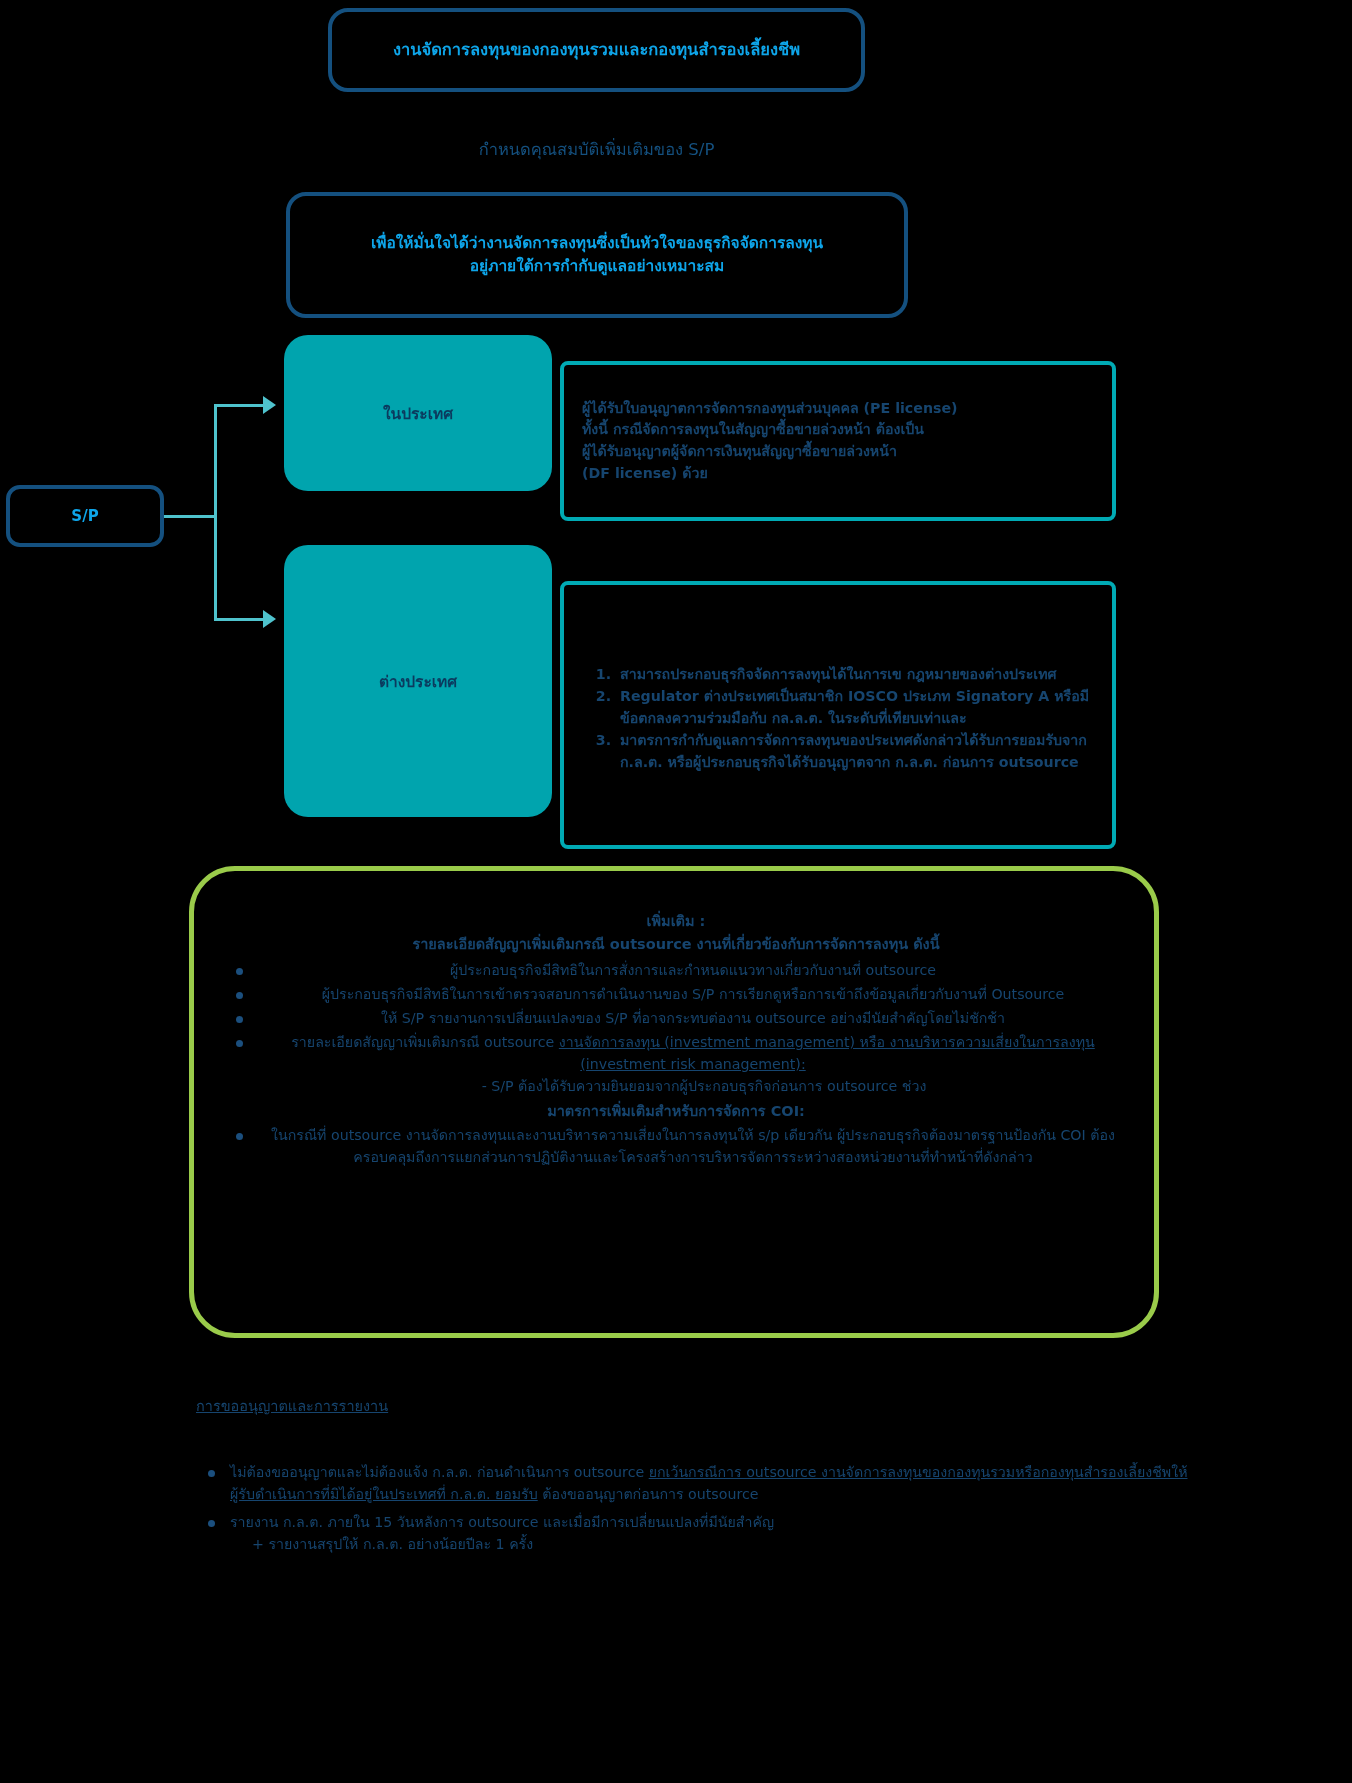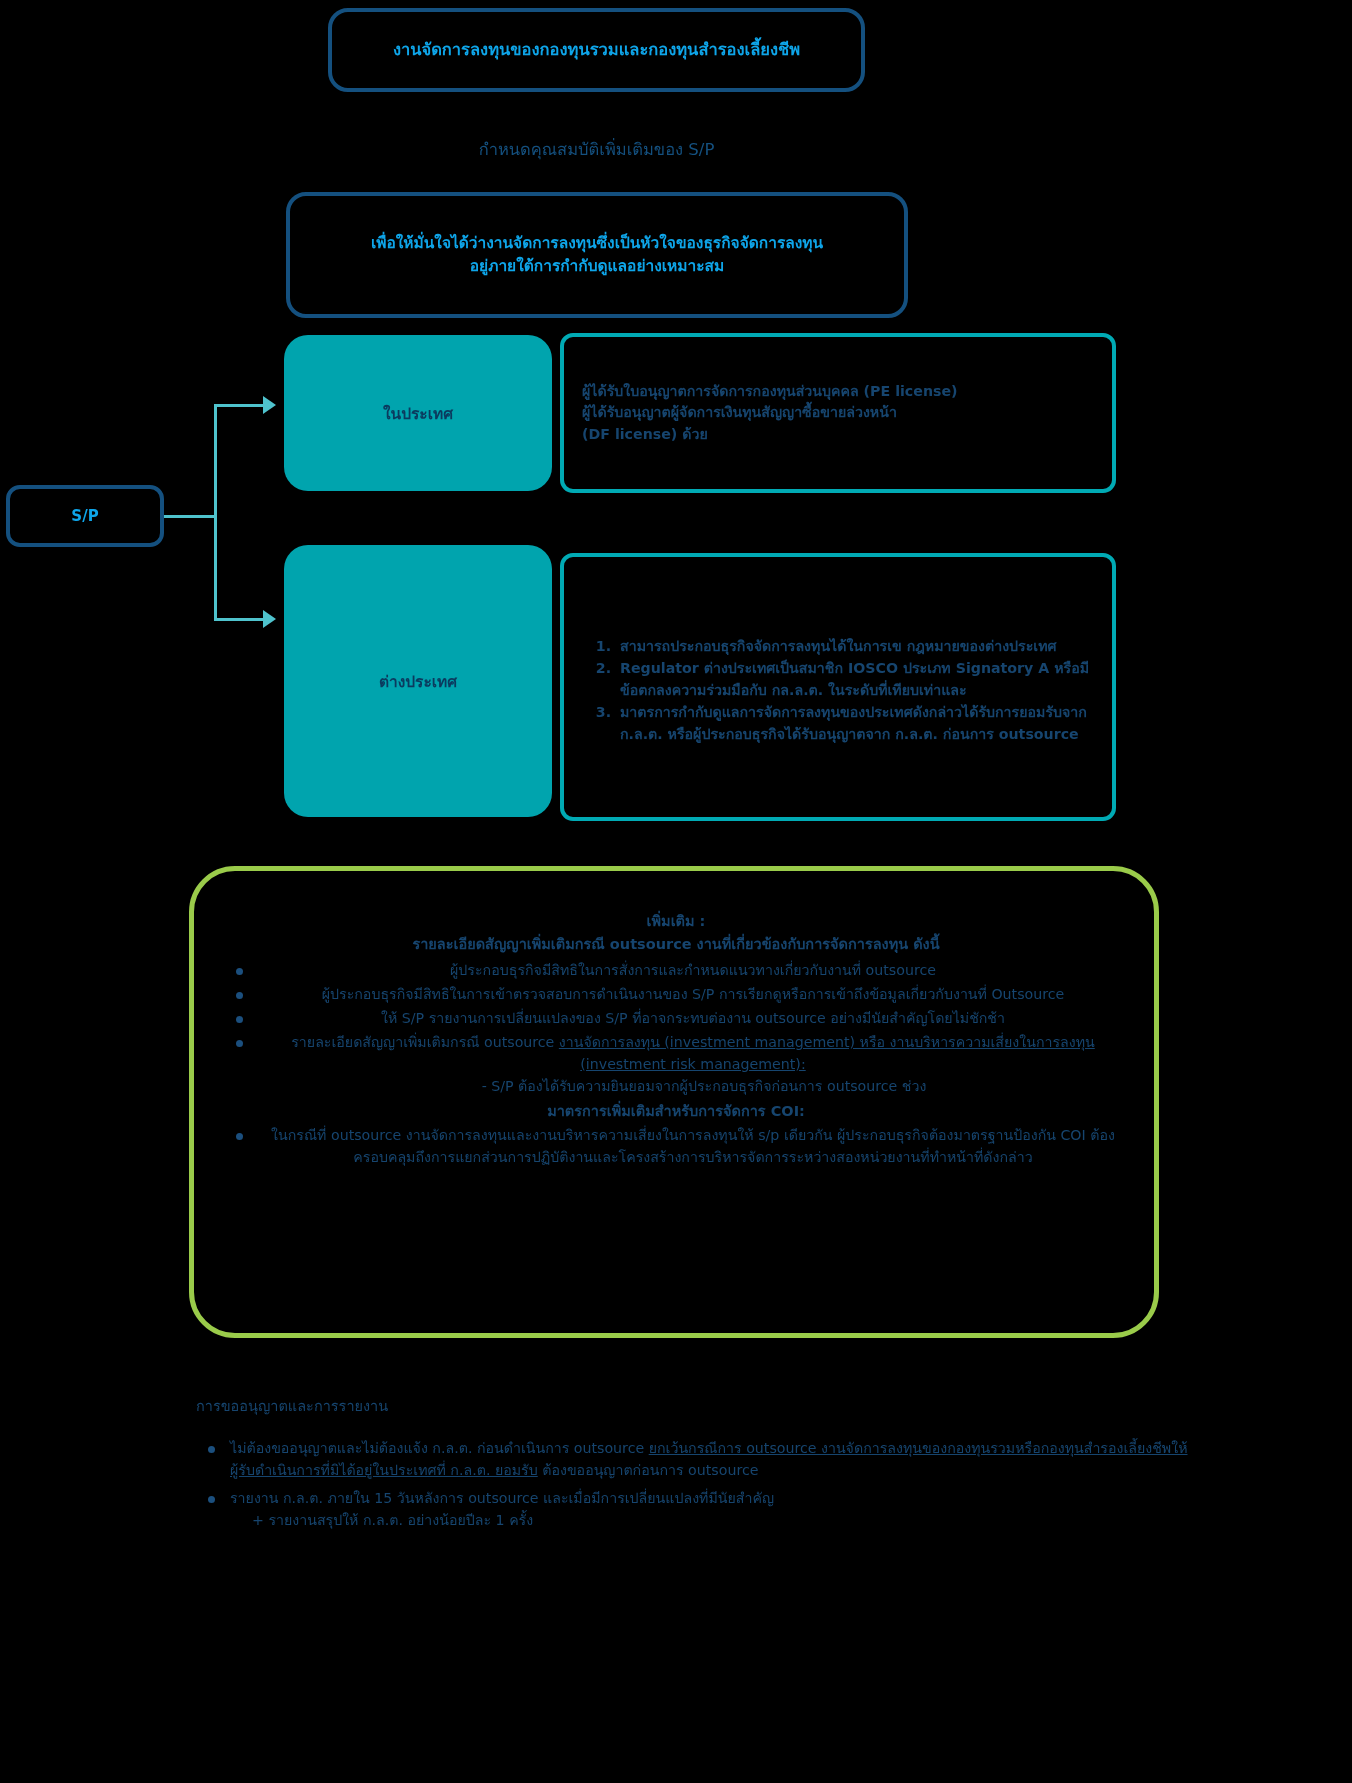--- a/index.html
+++ b/index.html
@@ -6,21 +6,21 @@
   body{
     width:1352px;height:1783px;position:relative;overflow:hidden;
     font-family:"DejaVu Sans","Liberation Sans",sans-serif;
     color:#123c63;
   }
   .stage{position:absolute;left:0;top:0;width:1352px;height:1783px;}
 
   
   .rbox{position:absolute;box-sizing:border-box;display:flex;align-items:center;justify-content:center;text-align:center;}
   .outline-navy{border:4px solid #14507f;border-radius:20px;background:transparent;}
-  .outline-teal{border:4px solid #00aab4;border-radius:13px;background:transparent;}
+  .outline-teal{border:4px solid #00aab4;border-radius:8px;background:transparent;margin-top:28px;}
   .outline-green{border:5px solid #9acb4a;border-radius:46px;background:transparent;}
   .fill-teal{background:#00a4ae;border-radius:24px;}
 
   .t-navy{color:#0ea5e9;}
 
   
   #title-box{left:328px;top:8px;width:537px;height:84px;}
   #title-box .txt{font-size:16.5px;font-weight:700;line-height:1.35;padding:0 18px;}
 
   #subtitle{position:absolute;left:328px;top:136px;width:537px;text-align:center;
@@ -65,21 +65,21 @@
   #green-inner .lead{font-size:14.5px;font-weight:700;color:#16456f;margin-bottom:4px;}
   .blist{list-style:none;margin:0;padding:0;}
   .blist>li{position:relative;padding-left:34px;font-size:14.2px;line-height:1.55;color:#16456f;margin-bottom:2px;}
   .blist>li:before{content:"";position:absolute;left:12px;top:9px;width:7px;height:7px;border-radius:50%;background:#1b4f7e;}
   .sub{padding-left:22px;font-size:14.2px;line-height:1.55;color:#16456f;}
   .u{text-decoration:underline;}
   .hd2{font-size:14.5px;font-weight:700;color:#16456f;margin-top:2px;margin-bottom:2px;}
 
   
   #bottom{position:absolute;left:196px;top:1394px;width:1010px;}
-  #bottom .bt-title{font-size:14.5px;color:#16456f;margin-bottom:20px;}
+  #bottom .bt-title{font-size:14.5px;color:#16456f;text-decoration:underline;margin-bottom:44px;}
   #bottom .blist>li{margin-bottom:6px;}
 </style>
 </head>
 <body>
 
 <div class="stage">
 
   <div class="rbox outline-navy" id="title-box">
     <div class="txt t-navy">งานจัดการลงทุนของกองทุนรวมและกองทุนสำรองเลี้ยงชีพ</div>
   </div>
@@ -103,20 +103,21 @@
   <div class="conn" id="conn-h2"></div>
   <div class="arrow" id="arrow1"></div>
   <div class="arrow" id="arrow2"></div>
 
   <div class="rbox fill-teal" id="dom-label">
     <div class="txt">ในประเทศ</div>
   </div>
   <div class="rbox outline-teal" id="dom-detail">
     <div class="body">
       <div>ผู้ได้รับใบอนุญาตการจัดการกองทุนส่วนบุคคล (PE license)</div>
+      <div>ทั้งนี้ กรณีจัดการลงทุนในสัญญาซื้อขายล่วงหน้า ต้องเป็น</div>
       <div>ผู้ได้รับอนุญาตผู้จัดการเงินทุนสัญญาซื้อขายล่วงหน้า</div>
       <div>(DF license) ด้วย</div>
     </div>
   </div>
 
   <div class="rbox fill-teal" id="for-label">
     <div class="txt">ต่างประเทศ</div>
   </div>
   <div class="rbox outline-teal" id="for-detail">
     <div class="body">

